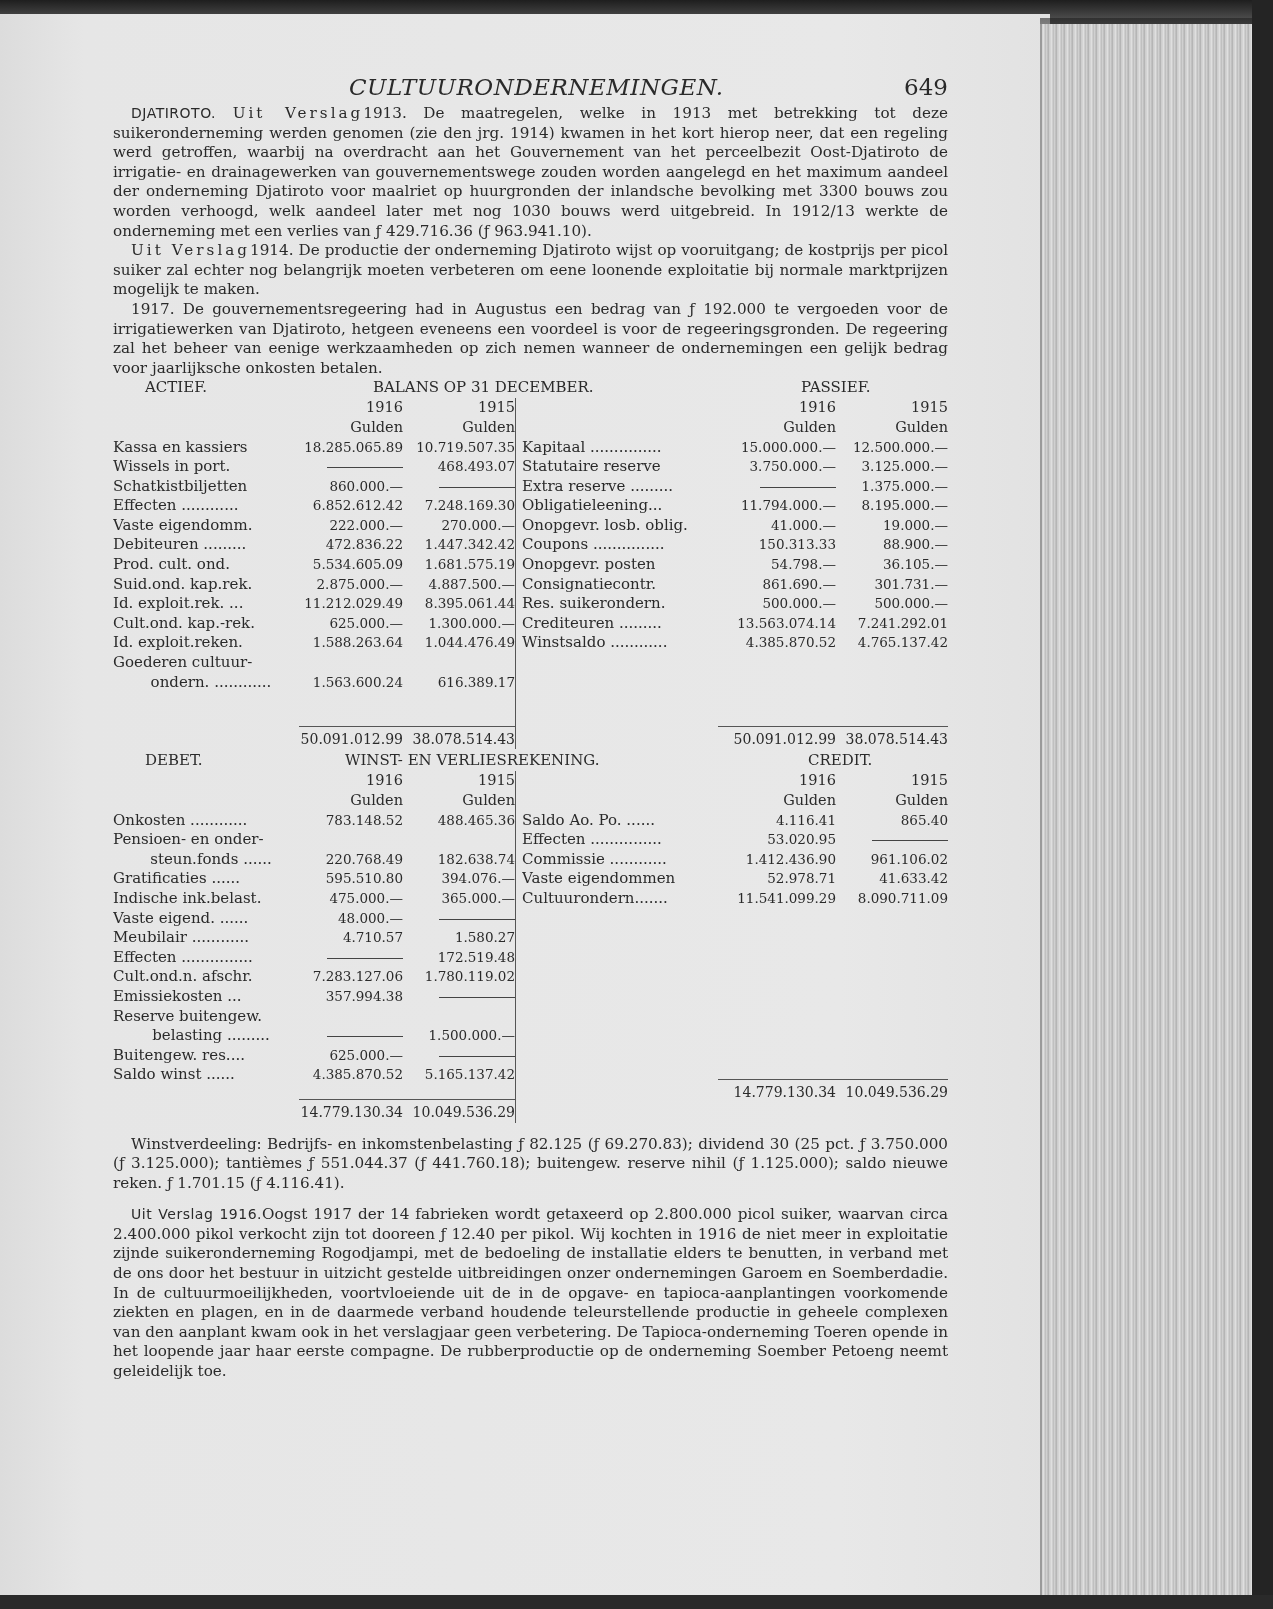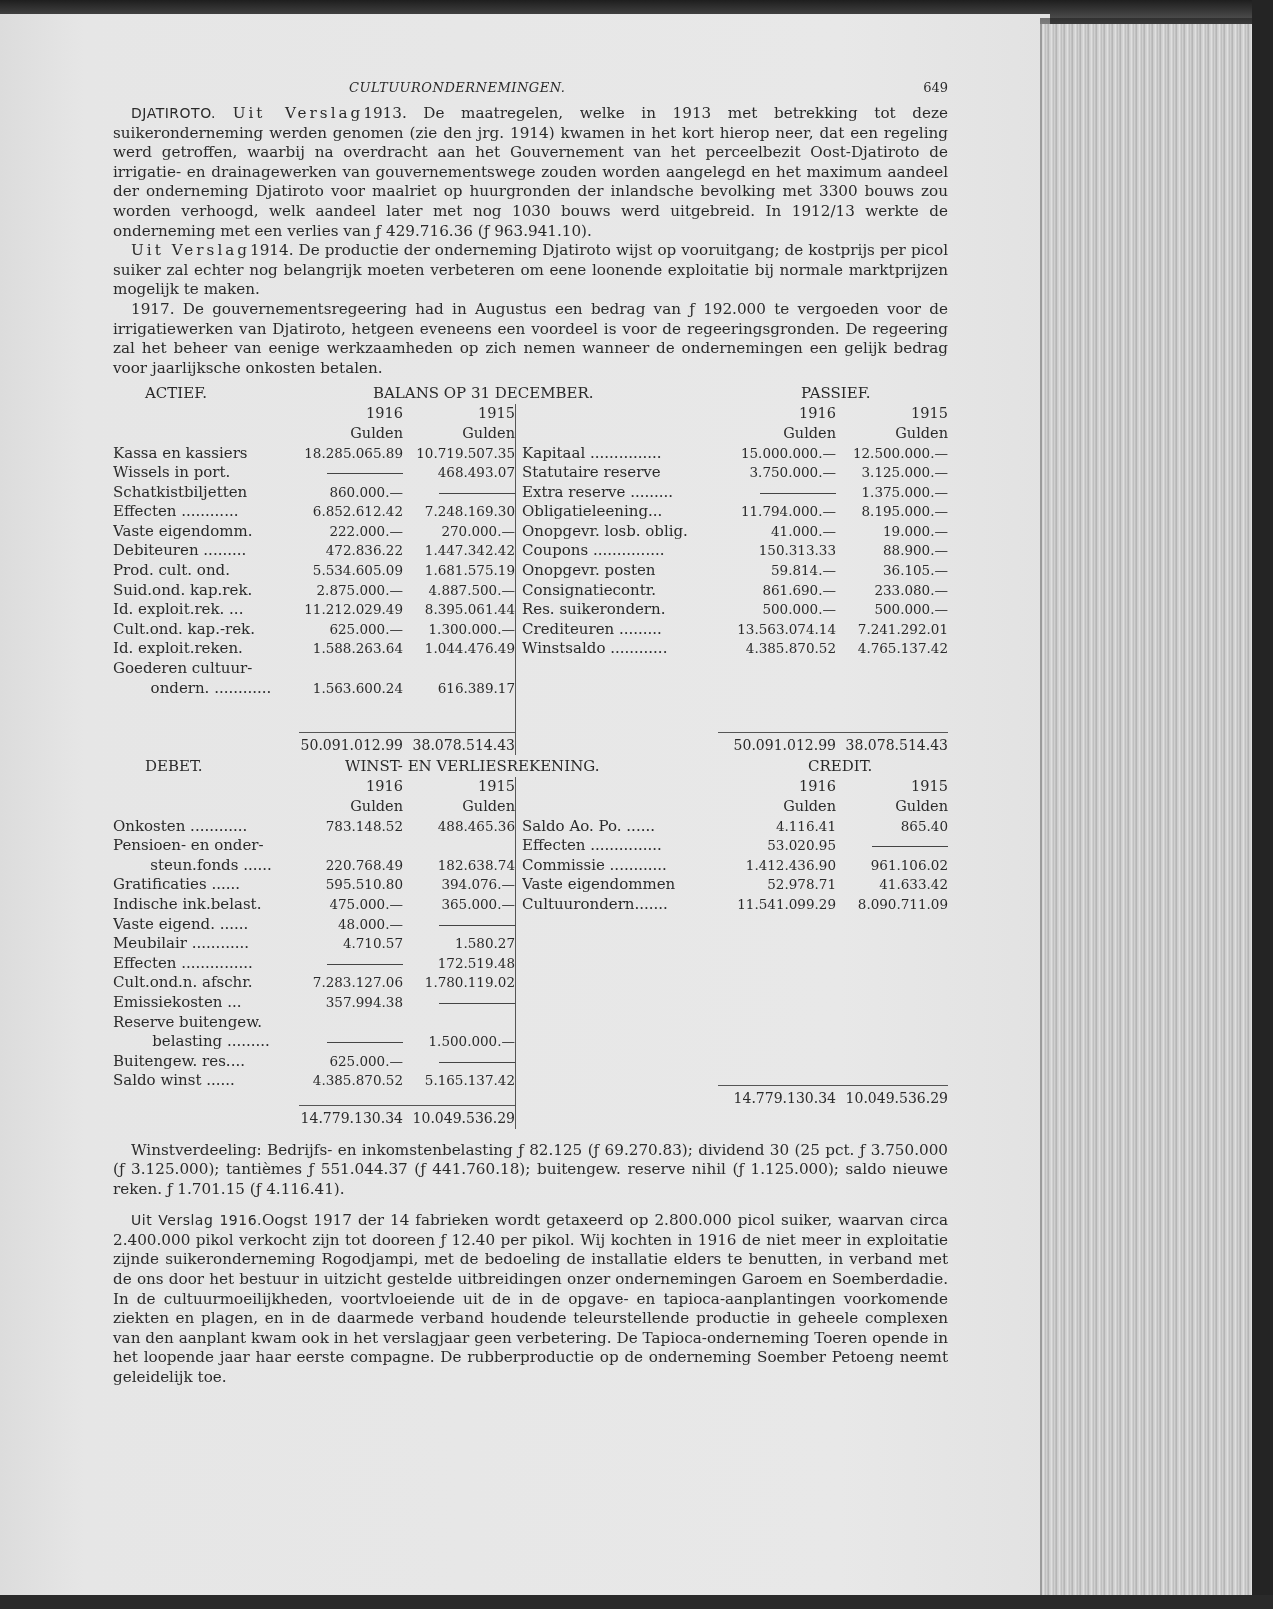--- a/index.html
+++ b/index.html
@@ -19,31 +19,31 @@
     position:absolute; left:1040px; top:24px; width:215px; height:1580px;
     background:repeating-linear-gradient(90deg,#cfcfcf 0px,#e4e4e4 2px,#b8b8b8 3px,#d8d8d8 5px,#a9a9a9 6px,#dadada 8px);
     border-left:2px solid #9a9a9a;
   }
   .edges-top { position:absolute; left:1040px; top:18px; width:233px; height:40px;
     background:linear-gradient(#2b2b2b,#8a8a8a); opacity:.6; }
   .rightdark { position:absolute; left:1252px; top:0; width:21px; height:1609px; background:#242424; }
   .bottomdark { position:absolute; left:0; top:1595px; width:1273px; height:14px; background:#2a2a2a; }
 
   .content { position:absolute; left:113px; top:78px; width:835px; font-size:15.2px; line-height:19.6px; }
-  .running { position:relative; height:26px; font-size:13px; }
+  .running { position:relative; height:26px; font-size:23px; }
   .running .title { position:absolute; left:236px; top:0; font-style:italic; letter-spacing:0.5px; }
   .running .pageno { position:absolute; right:0; top:0; }
   p { margin:0; text-align:justify; }
   .indent { text-indent:18px; }
   .sp { letter-spacing:3px; }
   .sans-bold { font-family:"DejaVu Sans", sans-serif; font-weight:normal; font-size:14px; letter-spacing:0.5px; }
   .mt { margin-top:12px; }
 
   
-  .acct { position:relative; margin-top:6px; font-size:15px; }
+  .acct { position:relative; font-size:15px; }
   .acct-head { position:relative; height:20px; }
   .acct-head span { position:absolute; top:0; }
   .cols { display:flex; }
   .side { width:402px; }
   .side.right { width:433px; border-left:1.5px solid #555; padding-left:6px; box-sizing:border-box; }
   .row { display:flex; height:19.6px; align-items:baseline; white-space:nowrap; }
   .row .lbl { flex:1; overflow:hidden; }
   .row .v1 { width:108px; text-align:right; font-size:13.5px; }
   .row .v2 { width:112px; text-align:right; font-size:13.5px; }
   .right .row .v1 { width:120px; }
@@ -208,27 +208,27 @@
               <span class="v1">41.000.—</span>
               <span class="v2">19.000.—</span>
             </div>
             <div class="row">
               <span class="lbl">Coupons ...............</span>
               <span class="v1">150.313.33</span>
               <span class="v2">88.900.—</span>
             </div>
             <div class="row">
               <span class="lbl">Onopgevr. posten</span>
-              <span class="v1">59.814.—</span>
+              <span class="v1">54.798.—</span>
               <span class="v2">36.105.—</span>
             </div>
             <div class="row">
               <span class="lbl">Consignatiecontr.</span>
               <span class="v1">861.690.—</span>
-              <span class="v2">233.080.—</span>
+              <span class="v2">301.731.—</span>
             </div>
             <div class="row">
               <span class="lbl">Res. suikerondern.</span>
               <span class="v1">500.000.—</span>
               <span class="v2">500.000.—</span>
             </div>
             <div class="row">
               <span class="lbl">Crediteuren .........</span>
               <span class="v1">13.563.074.14</span>
               <span class="v2">7.241.292.01</span>

